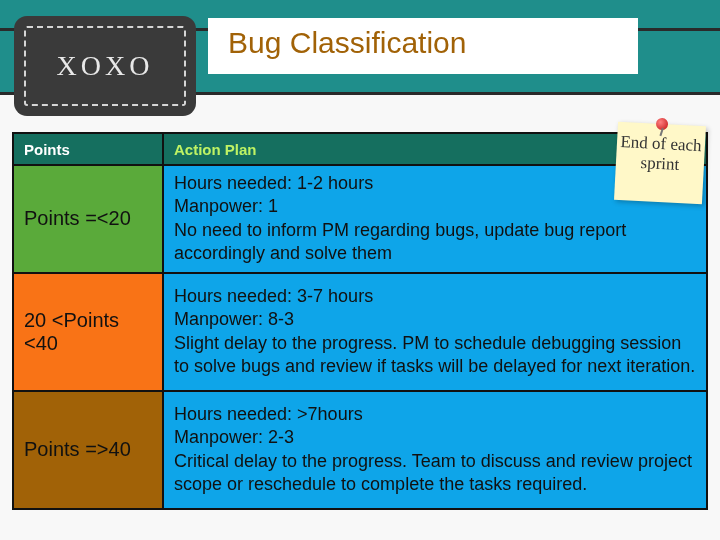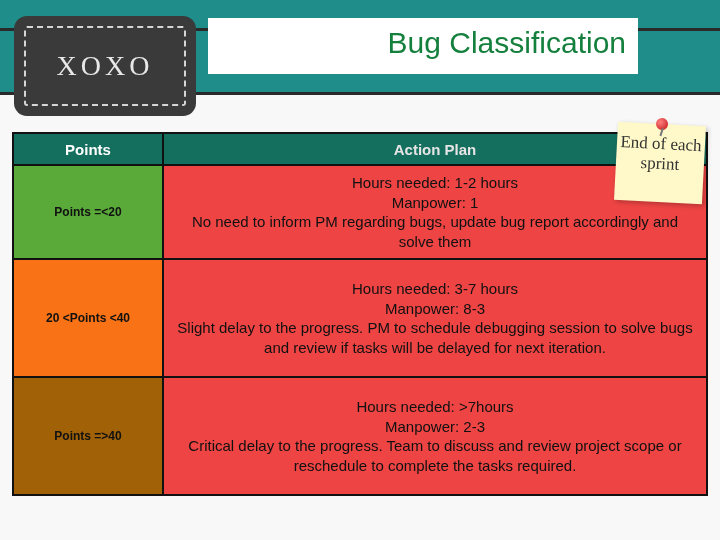--- a/index.html
+++ b/index.html
@@ -27,37 +27,36 @@
   .chalk-text {
     position: absolute; top: 50%; left: 50%; transform: translate(-50%,-50%);
     color: #e8e8e8; font-size: 28px; letter-spacing: 4px;
     font-family: "Comic Sans MS", cursive;
   }
   .title-box {
     position: absolute; top: 18px; left: 208px; width: 430px; height: 56px;
     background: #ffffff;
   }
   .title-text {
-    font-size: 30px; color: #15803d; padding: 8px 12px;
+    font-size: 30px; color: #a16207; padding: 8px 20px;
     font-family: Arial, sans-serif;
-    text-align: right;
   }
 
   .table {
     position: absolute; top: 132px; left: 12px; width: 696px;
     border-collapse: collapse;
   }
-  .table td { border: 2px solid #111; padding: 6px 10px; text-align: center; vertical-align: middle; }
+  .table td { border: 2px solid #111; padding: 6px 10px; text-align: left; vertical-align: middle; }
   .th-points { background: #156f5f; color: #fff; font-weight: bold; font-size: 15px; width: 150px; height: 32px; }
-  .th-action { background: #156f5f; color: #e5e5e5; font-weight: bold; font-size: 15px; }
-  .lbl { font-weight: bold; font-size: 12px; color: #111; margin-top: 44px; }
+  .th-action { background: #156f5f; color: #bef264; font-weight: bold; font-size: 15px; }
+  .lbl { font-weight: normal; font-size: 20px; color: #111; margin-top: 44px; }
   .c-green { background: #5aaa3a; }
   .c-yellow { background: #f97316; }
   .c-red { background: #a16207; }
-  .action { background: #ef4444; font-size: 15px; color: #111; line-height: 1.3; }
+  .action { background: #0ea5e9; font-size: 18px; color: #111; line-height: 1.3; }
   .r1 { height: 94px; } .r2 { height: 118px; } .r3 { height: 118px; }
 
   .sticky {
     position: absolute; top: 124px; right: 16px; width: 88px; height: 78px;
     background: #fff8c8; transform: rotate(3deg);
     box-shadow: 2px 2px 5px rgba(0,0,0,0.25);
     font-family: "Comic Sans MS", cursive; font-size: 17px; color: #333;
     text-align: center; padding-top: 10px; line-height: 1.15;
   }
   .pin {

